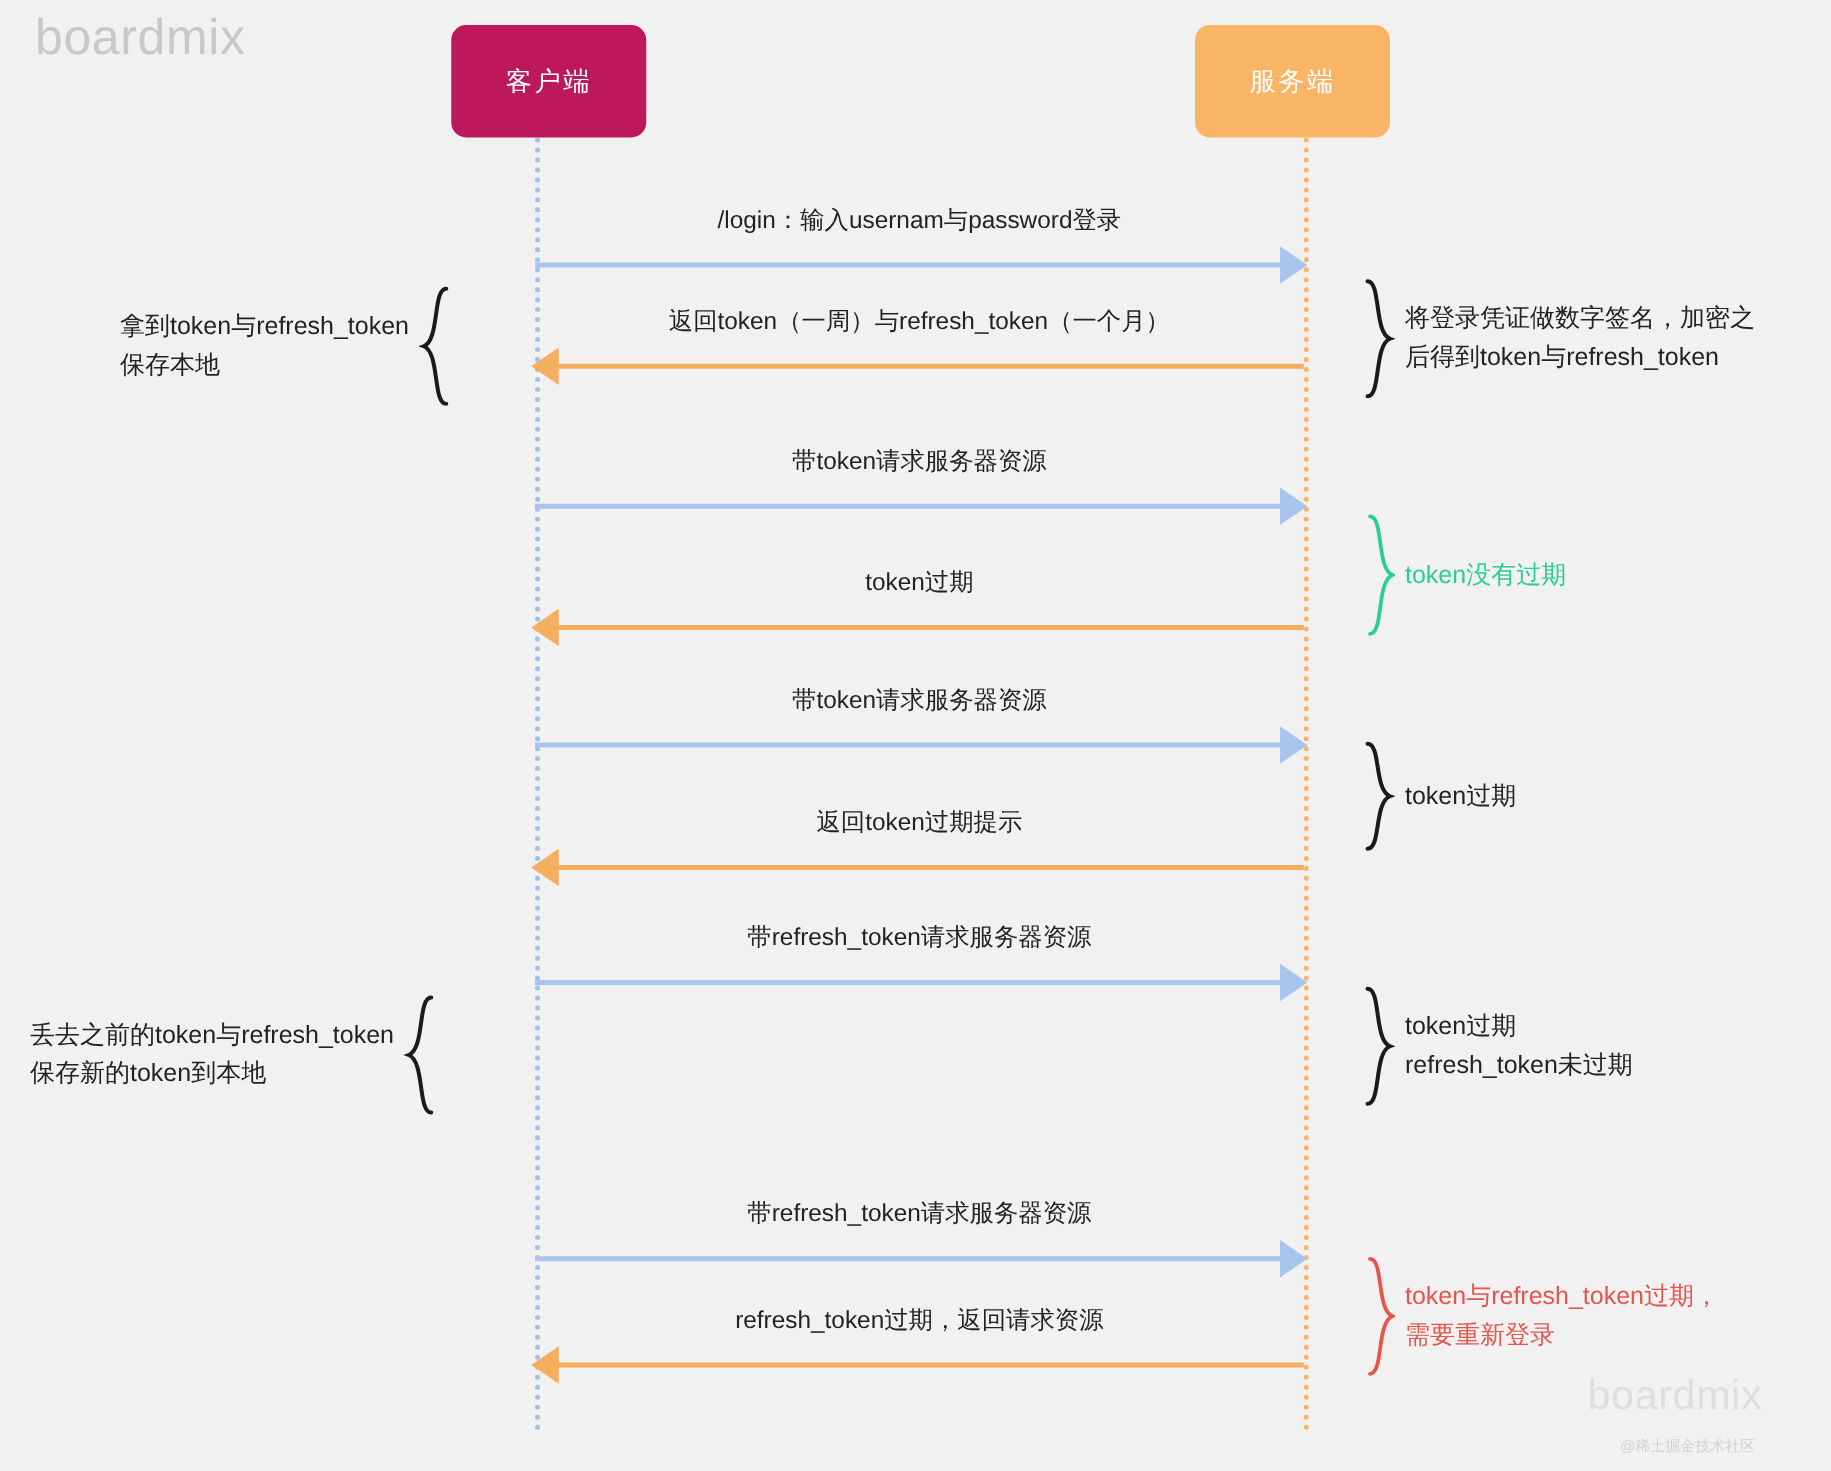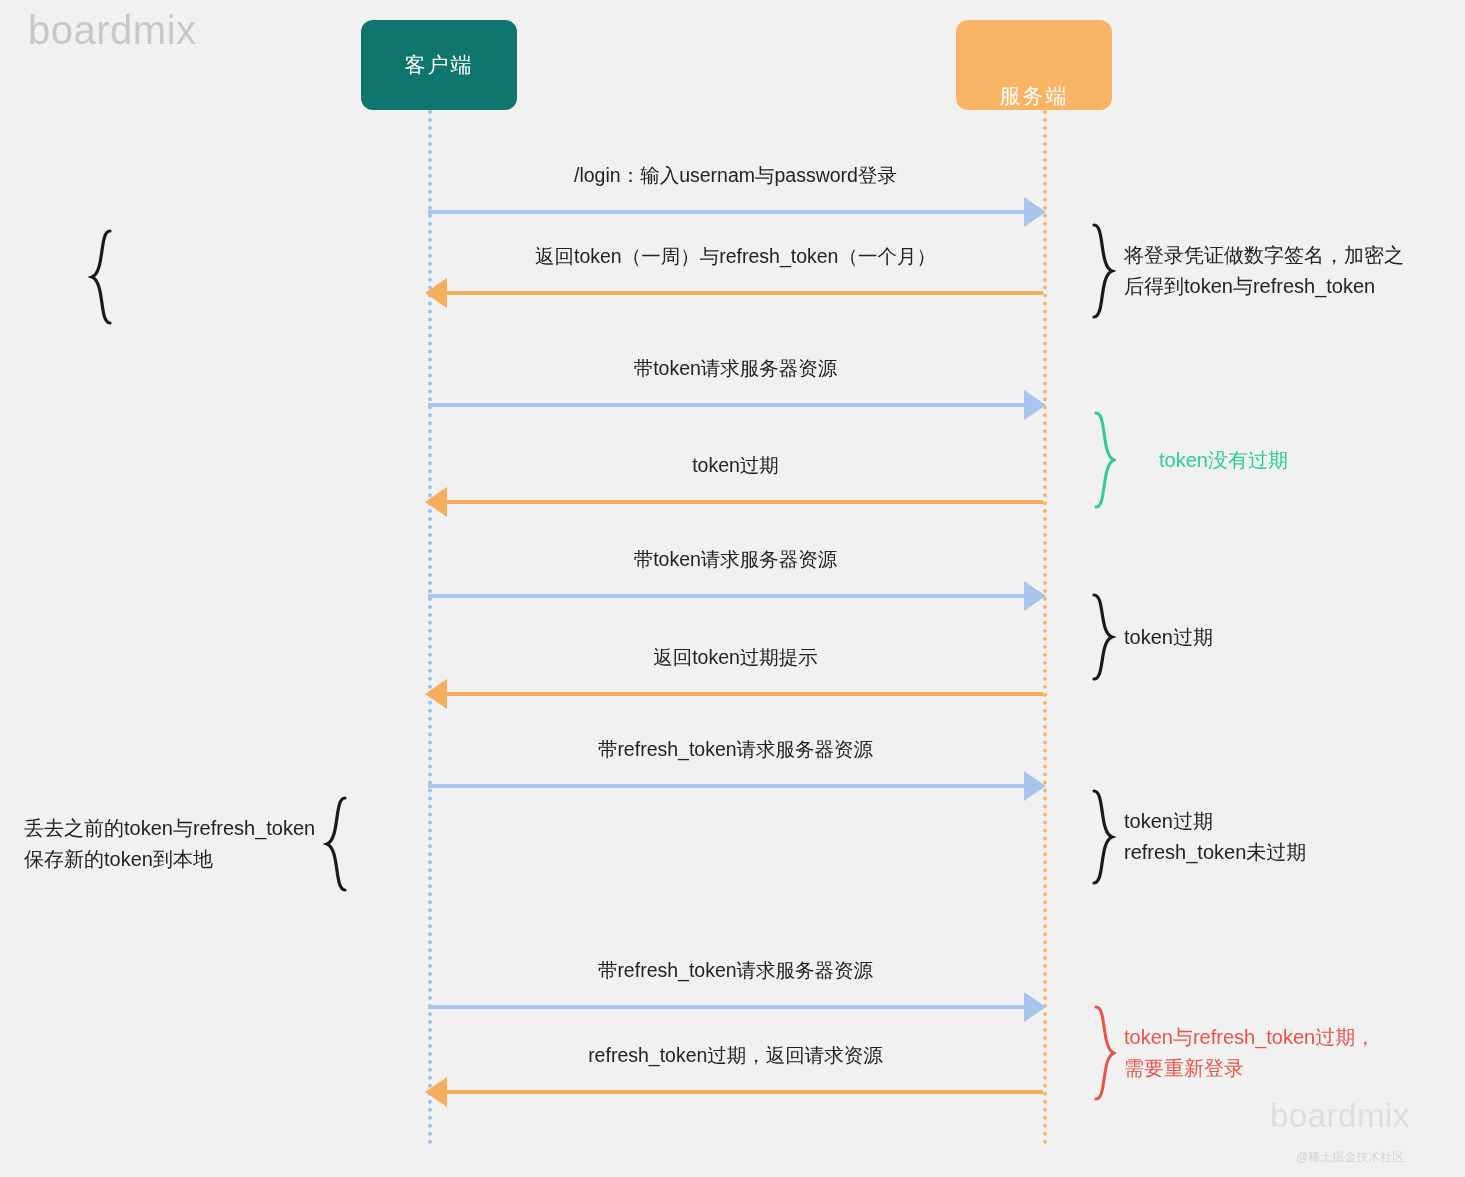--- a/index.html
+++ b/index.html
@@ -64,28 +64,27 @@
     align-items: center;
     justify-content: center;
     color: #ffffff;
     font-size: 21px;
     letter-spacing: 2px;
     box-shadow: 0 0 0 3px #f1f1f1;
   }
   .actor-client {
     left: 361px;
     top: 20px;
-    background: #0f766e;
+    background: #be185d;
   }
   .actor-server {
     left: 956px;
     top: 20px;
     background: #f9b濫65;
     background: #f9b465;
-    align-items: flex-end;
   }
 
   
   .lifeline {
     position: absolute;
     width: 0;
     top: 110px;
     height: 1035px;
     border-left-width: 4px;
     border-left-style: dotted;
@@ -153,21 +152,21 @@
   .note-left { flex-direction: row; }
   .note-right { flex-direction: row; }
   .note-text { padding: 0 8px; }
   .brace {
     position: relative;
     width: 26px;
     flex: 0 0 26px;
   }
   .brace svg { display: block; }
 
-  .note.color-green .note-text { color: #28cf8d; margin-left: 35px; }
+  .note.color-green .note-text { color: #28cf8d; }
   .note.color-red   .note-text { color: #e8544a; }
 </style>
 </head>
 <body>
 
 <div id="canvas">
 
   <div class="brand-top">boardmix</div>
 
   <div class="actor actor-client">
@@ -229,20 +228,24 @@
     <div class="head"></div>
   </div>
 
   <div class="msg to-client" style="top:1042px">
     <div class="msg-label">refresh_token过期，返回请求资源</div>
     <div class="shaft"></div>
     <div class="head"></div>
   </div>
 
   <div class="note note-left" style="left:88px; top:228px;">
+    <div class="note-text">
+      <div>拿到token与refresh_token</div>
+      <div>保存本地</div>
+    </div>
     <div class="brace">
       <svg width="26" height="98" viewBox="0 0 26 98">
         <path d="M22 3 C11 3 17 44 4 49 C17 54 11 95 22 95" fill="none" stroke="#1a1a1a" stroke-width="3.2" stroke-linecap="round"></path>
       </svg>
     </div>
   </div>
 
   <div class="note note-right" style="left:1090px; top:222px;">
     <div class="brace">
       <svg width="26" height="98" viewBox="0 0 26 98">

